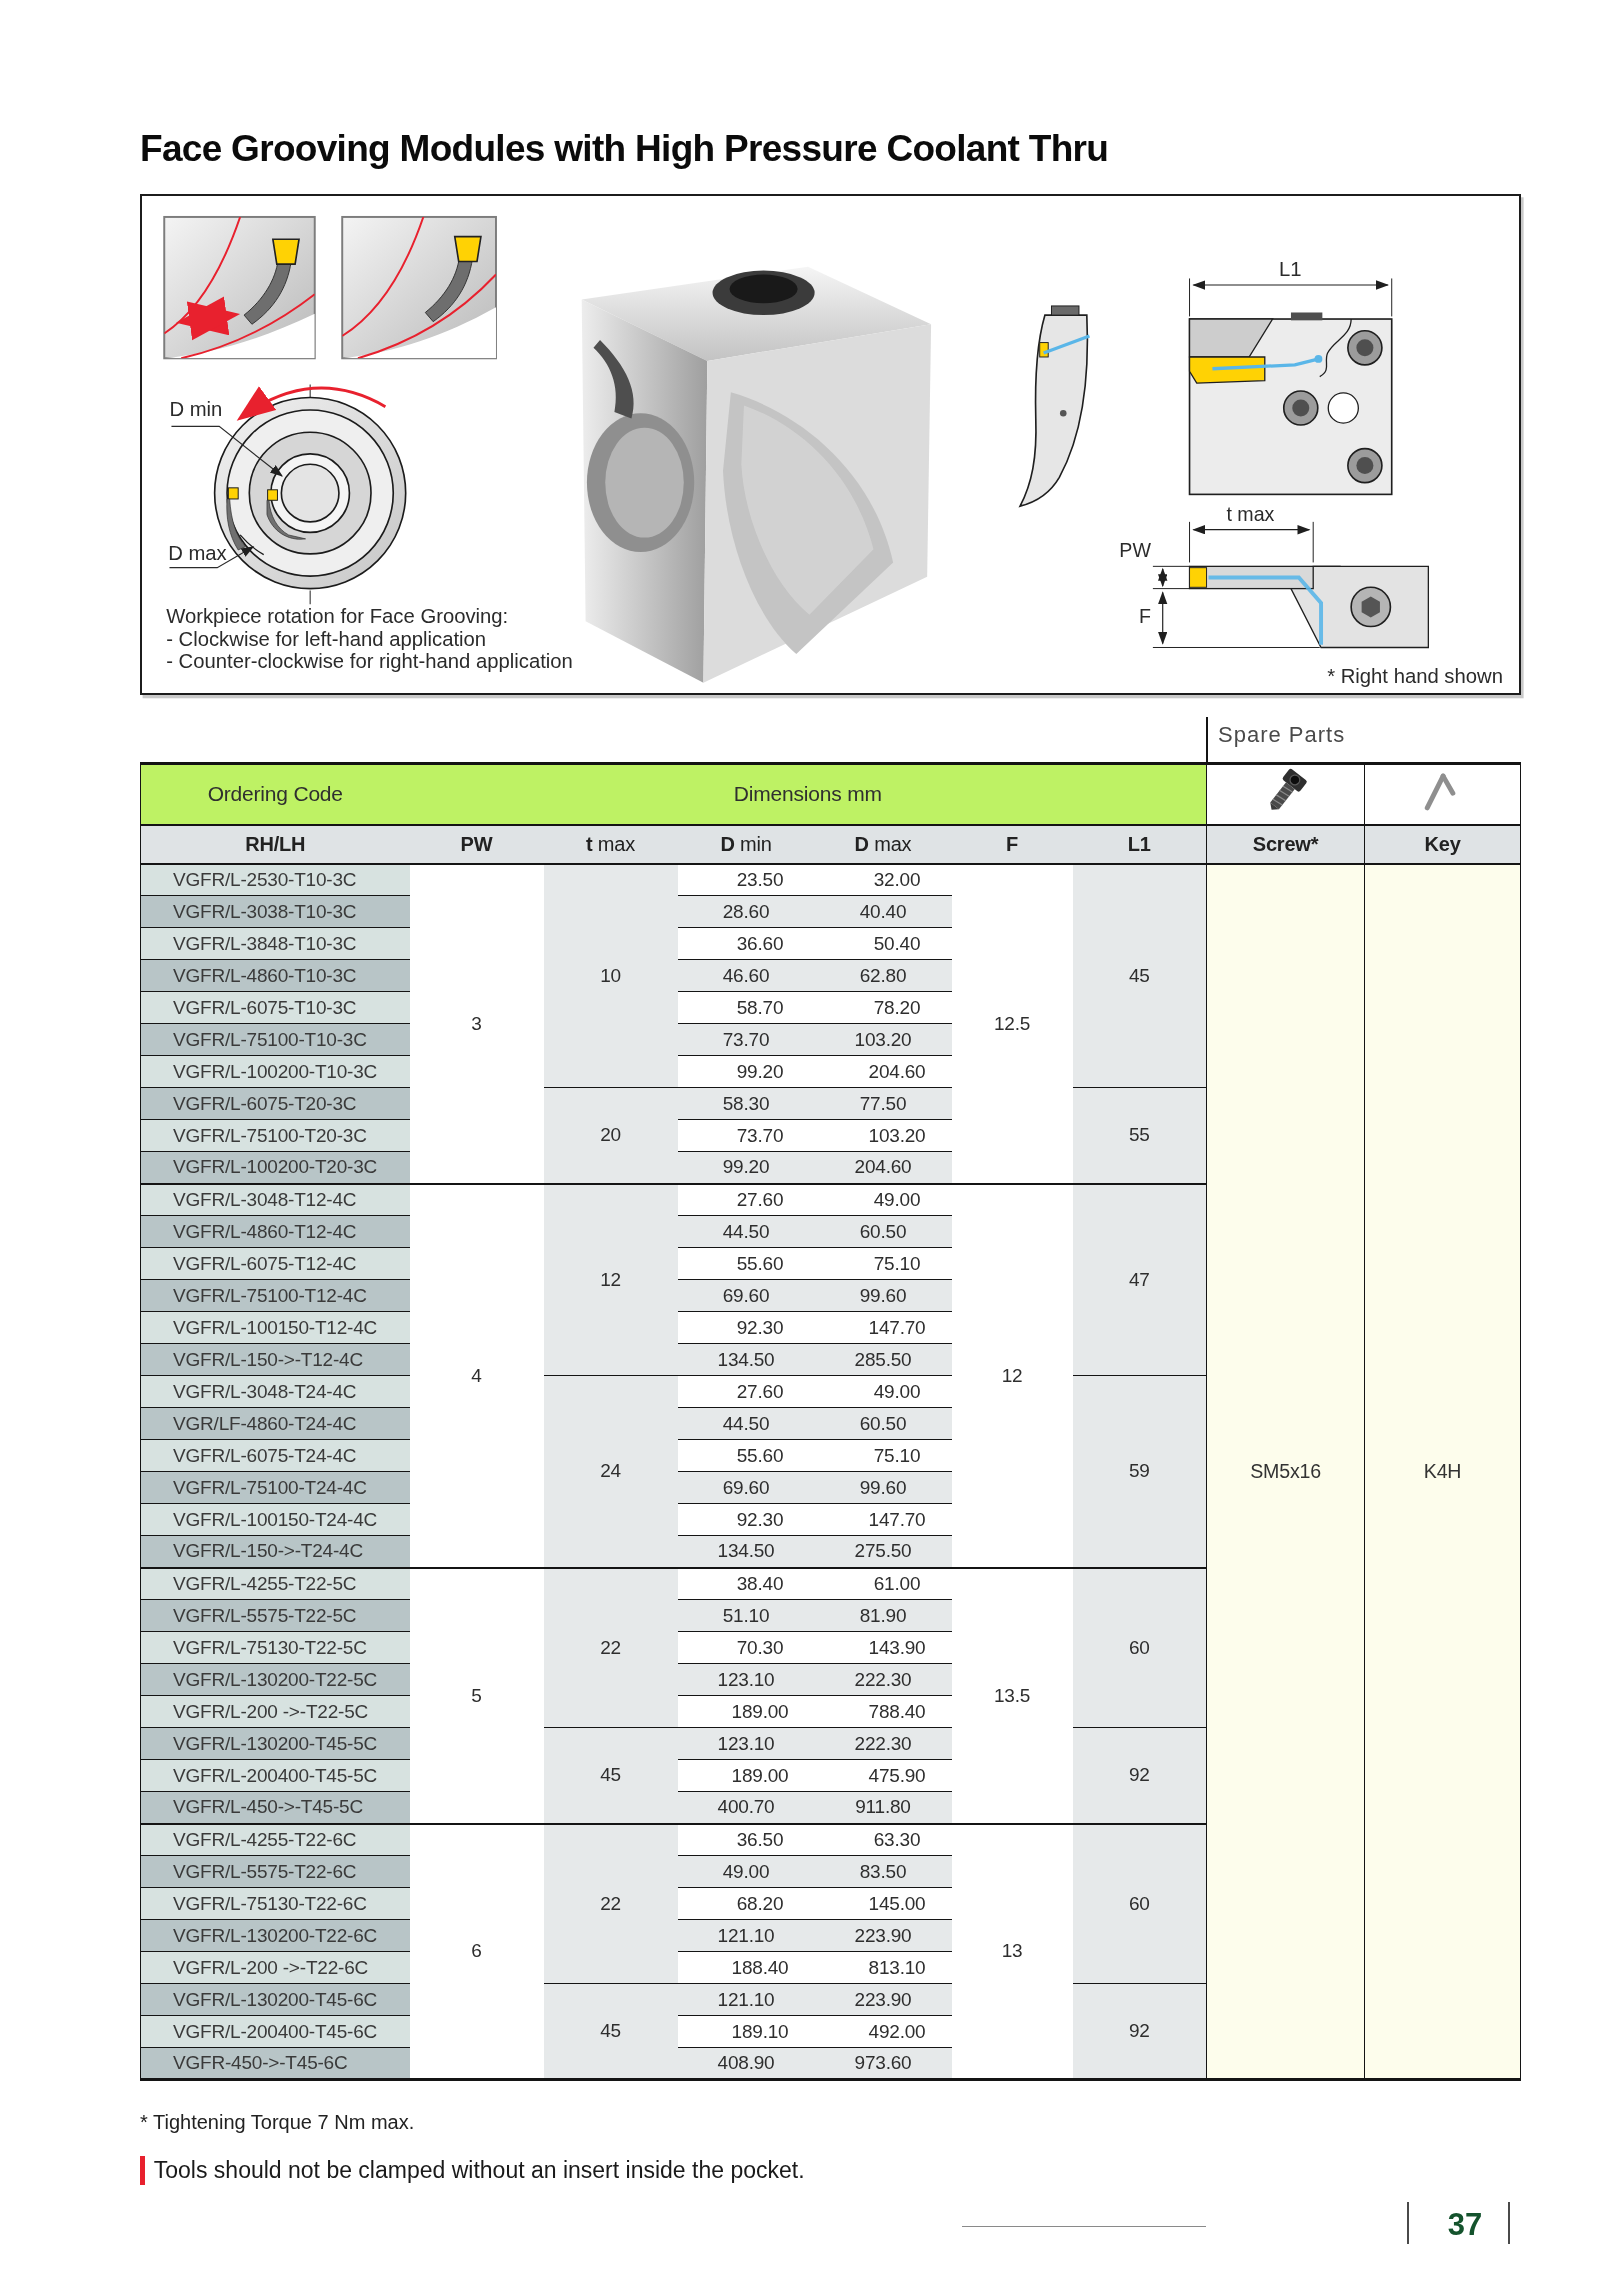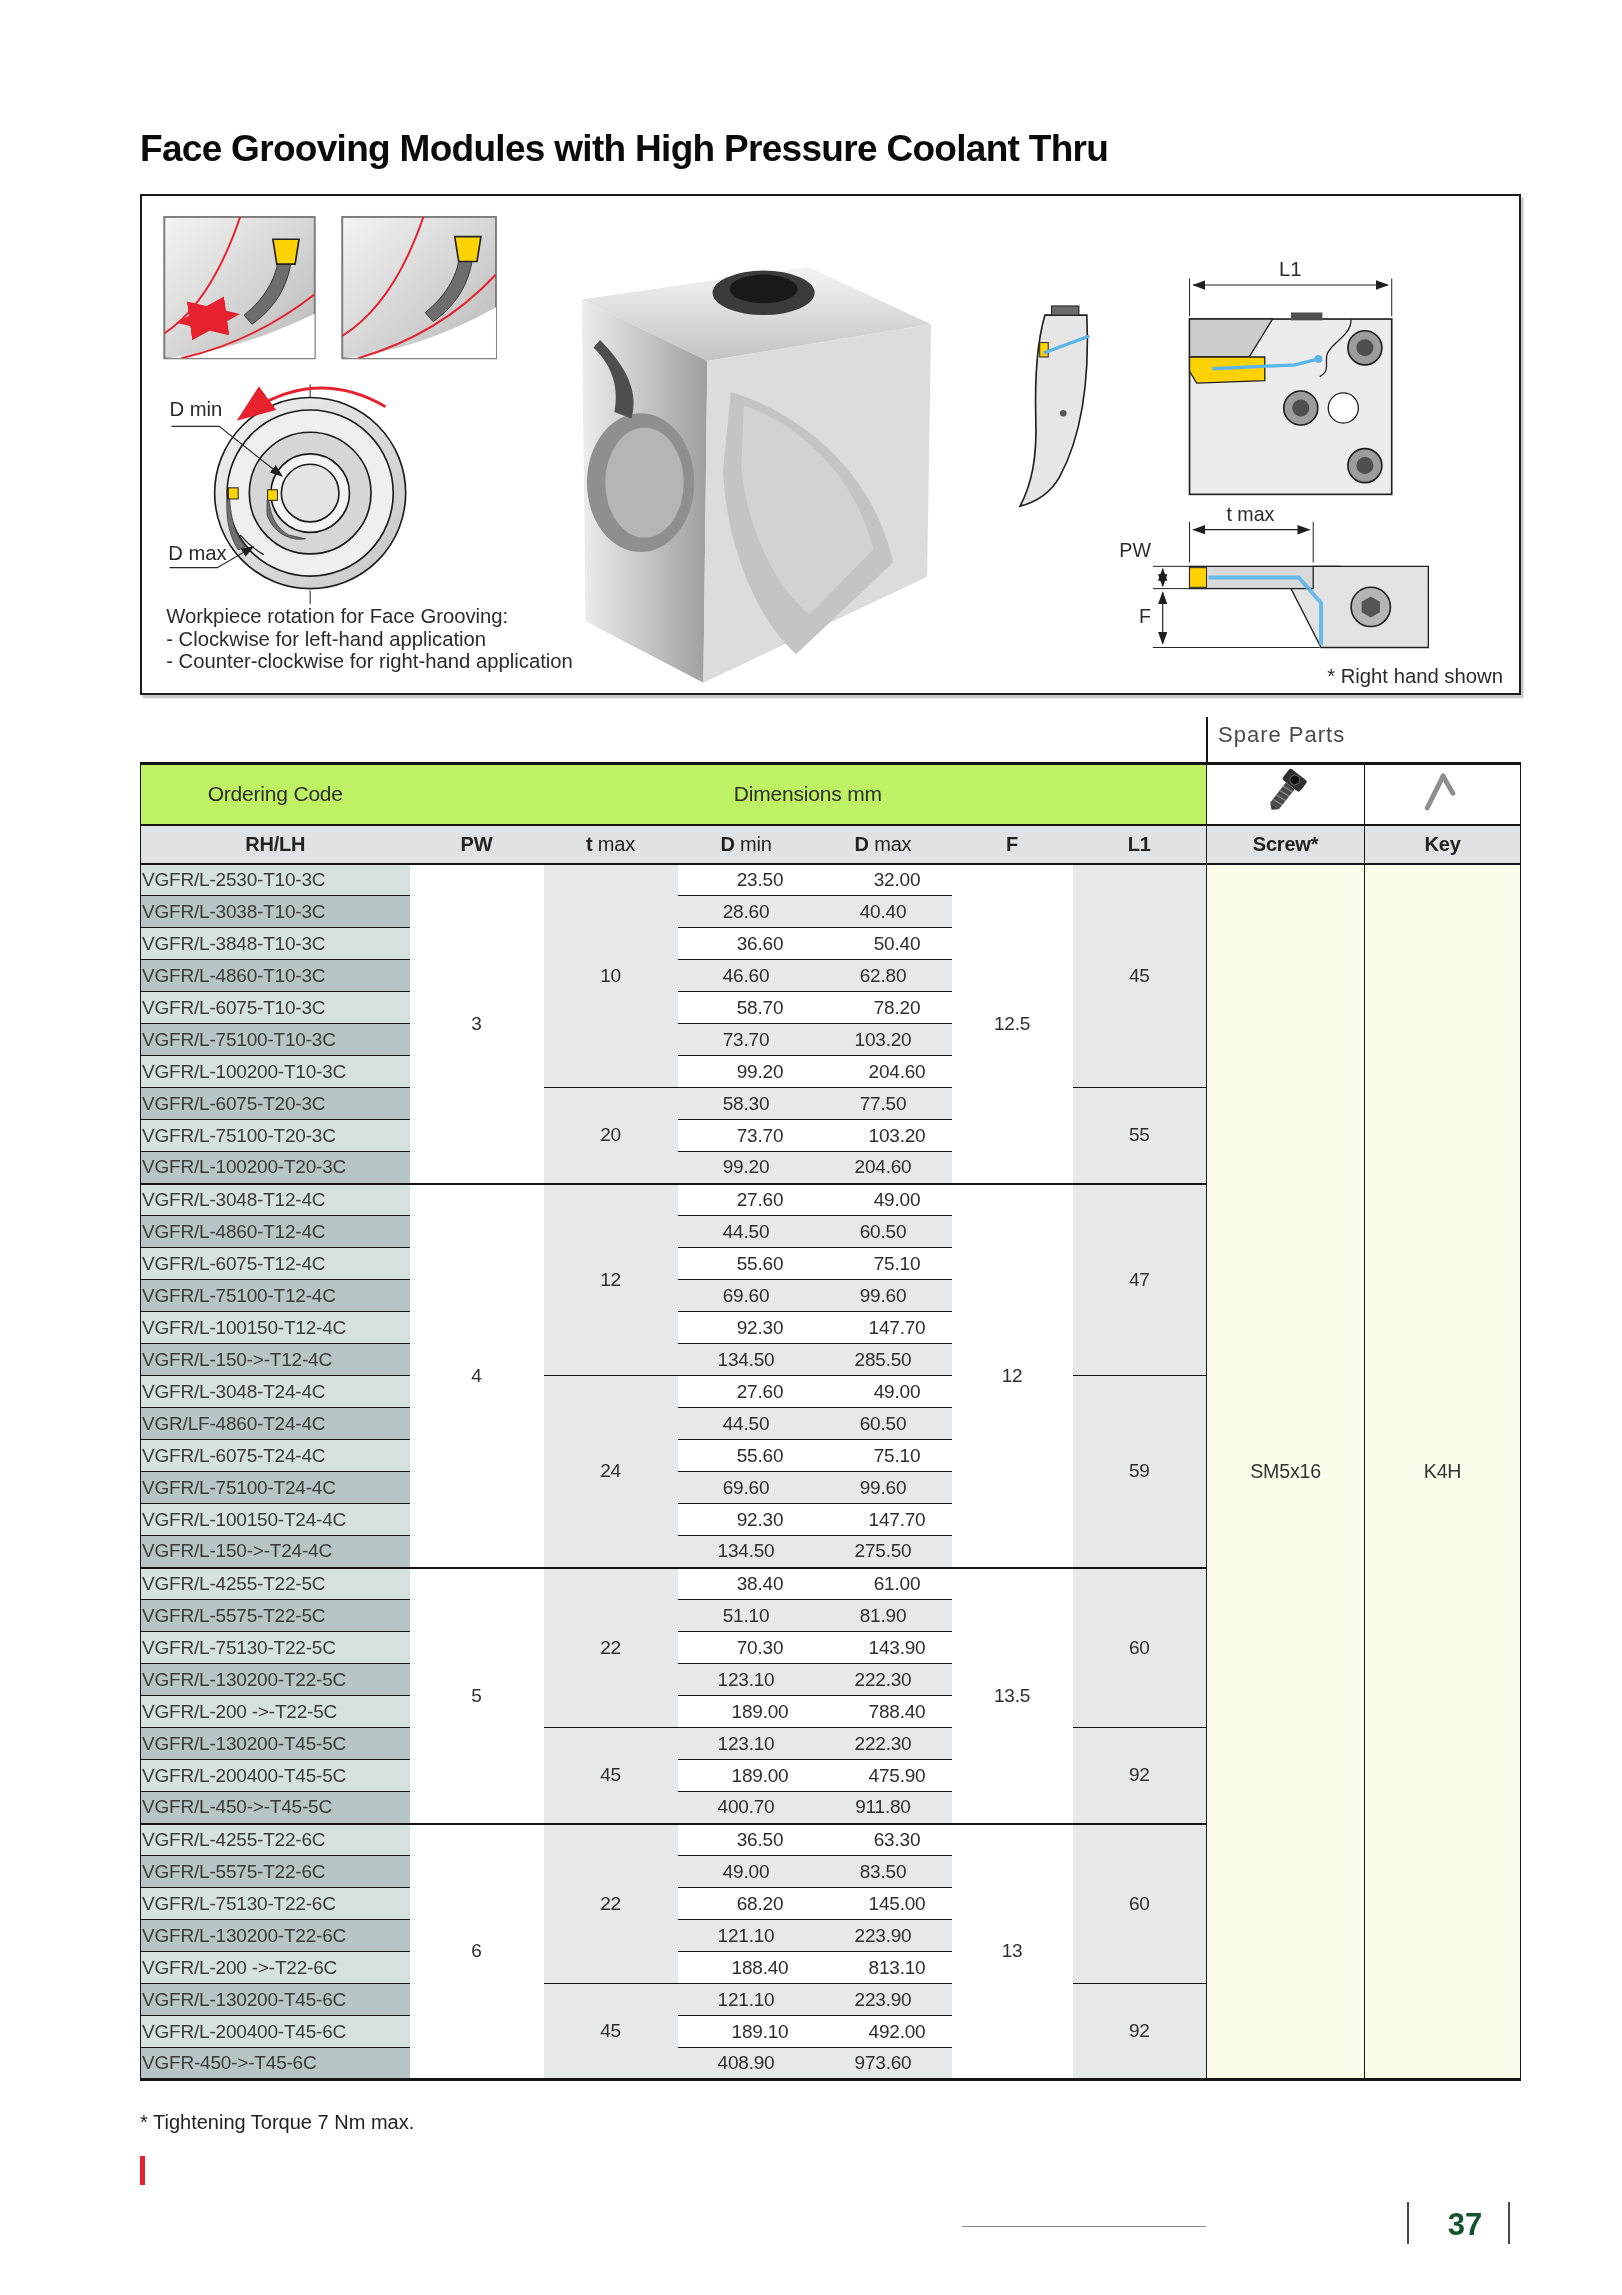--- a/index.html
+++ b/index.html
@@ -23,21 +23,21 @@
           letter-spacing:-0.2px;overflow:hidden;white-space:nowrap;}
   tr.band{height:61px;}
   tr.band td{background:#bef264;border-bottom:2.6px solid #141414;font-size:21px;color:#2f2f2f;}
   tr.band td.icon{background:#ffffff;}
   .bl{border-left:1.3px solid #141414;}
   tr.colhead{height:39px;}
   tr.colhead td{background:#dfe3e5;border-bottom:2.6px solid #141414;font-size:20px;font-weight:700;color:#222;}
   tr.colhead td .lt{font-weight:400;}
   tr.colhead td.sp{font-weight:600;}
   tbody tr{height:32px;}
-  td.code{text-align:left;padding-left:1px;border-top:1.3px solid #141414;color:#3a3a3a;}
+  td.code{text-align:left;padding-left:32px;border-top:1.3px solid #141414;color:#3a3a3a;}
   td.code.alt0{background:#d7e2e0;}
   td.code.alt1{background:#b8c5c7;}
   td.dim{border-top:1.3px solid #141414;}
   td.dim.alt0{background:#ffffff;padding-left:28px;}
   td.dim.alt1{background:#e6e9ea;}
   td.tmax,td.l1{background:#e6e9ea;border-top:1.3px solid #141414;}
   td.pw,td.fcol{background:#ffffff;}
   td.gs{border-top:2.6px solid #141414;}
   td.spare{background:#fdfdec;border-left:1.3px solid #141414;font-size:19.6px;color:#333;}
 
@@ -479,20 +479,21 @@
           <td class="code alt1">VGFR-450-&gt;-T45-6C</td>
           <td class="dim alt1">408.90</td>
           <td class="dim alt1">973.60</td>
         </tr>
       </tbody>
   </table>
 
   <div class="footnote">* Tightening Torque 7 Nm max.</div>
   <div class="warning">
     <div class="bar"></div>
+    <div class="txt">Tools should not be clamped without an insert inside the pocket.</div>
   </div>
 
   <div class="footer-rule"></div>
   <div class="fdiv fdiv1"></div>
   <div class="pageno">37</div>
   <div class="fdiv fdiv2"></div>
 
 </div>
 
 

